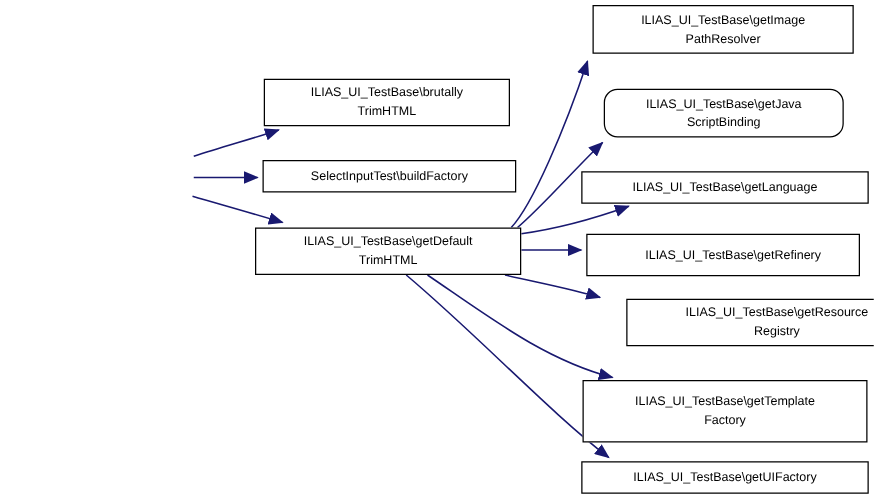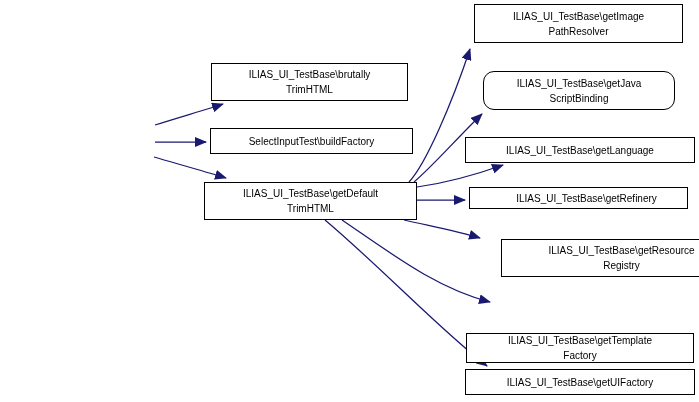--- a/index.html
+++ b/index.html
@@ -90,30 +90,30 @@
 
   <div class="node" style="left:483px; top:71px; width:192px; height:39px;border-radius:11px;">
     <span>ILIAS_UI_TestBase\getJava</span>
     <span>ScriptBinding</span>
   </div>
 
   <div class="node" style="left:465px; top:137px; width:230px; height:26px;">
     <span>ILIAS_UI_TestBase\getLanguage</span>
   </div>
 
-  <div class="node" style="left:469px; top:187px; width:219px; height:22px;padding-left:16px;">
+  <div class="node" style="left:469px; top:187px; width:219px; height:34px;padding-left:16px;">
     <span>ILIAS_UI_TestBase\getRefinery</span>
   </div>
 
   <div class="node" style="left:465px; top:239px; width:241px; height:38px;margin-left:36px;">
     <span>ILIAS_UI_TestBase\getResource</span>
     <span>Registry</span>
   </div>
 
-  <div class="node" style="left:466px; top:304px; width:228px; height:30px;margin-top:29px;">
+  <div class="node" style="left:466px; top:304px; width:228px; height:50px;">
     <span>ILIAS_UI_TestBase\getTemplate</span>
     <span>Factory</span>
   </div>
 
   <div class="node" style="left:465px; top:369px; width:230px; height:26px;">
     <span>ILIAS_UI_TestBase\getUIFactory</span>
   </div>
 
 </div>
 

